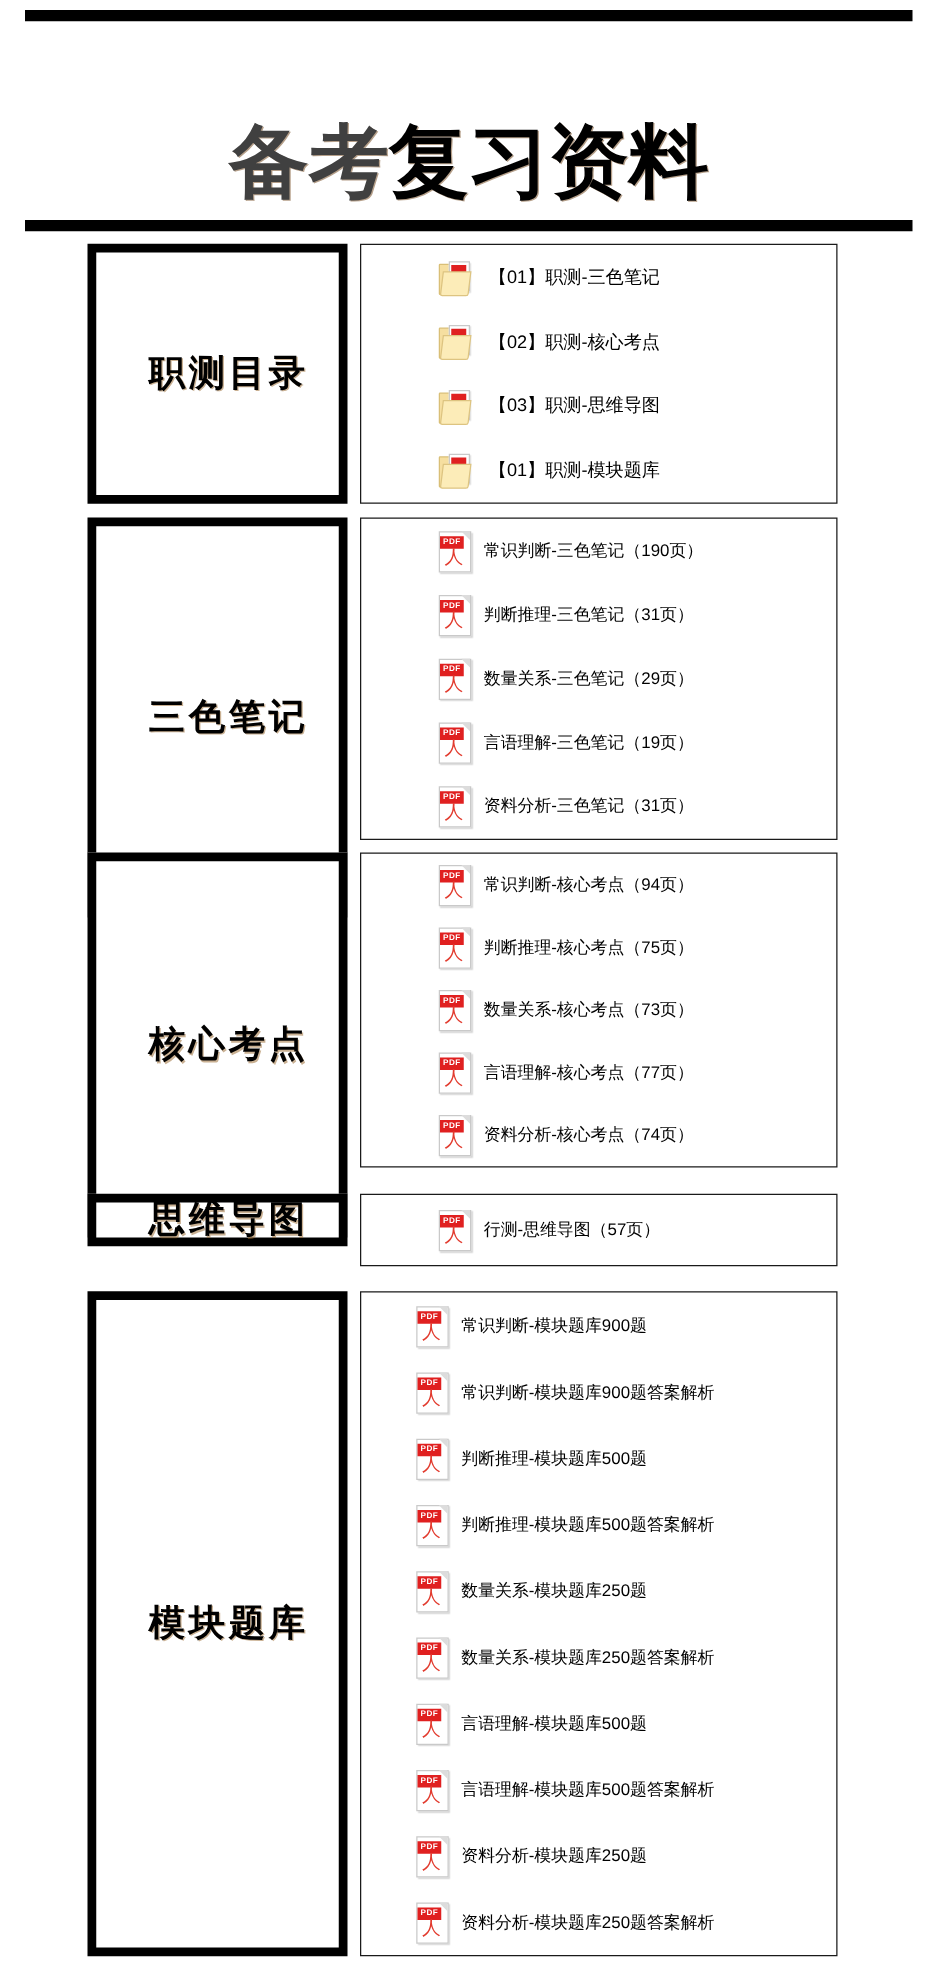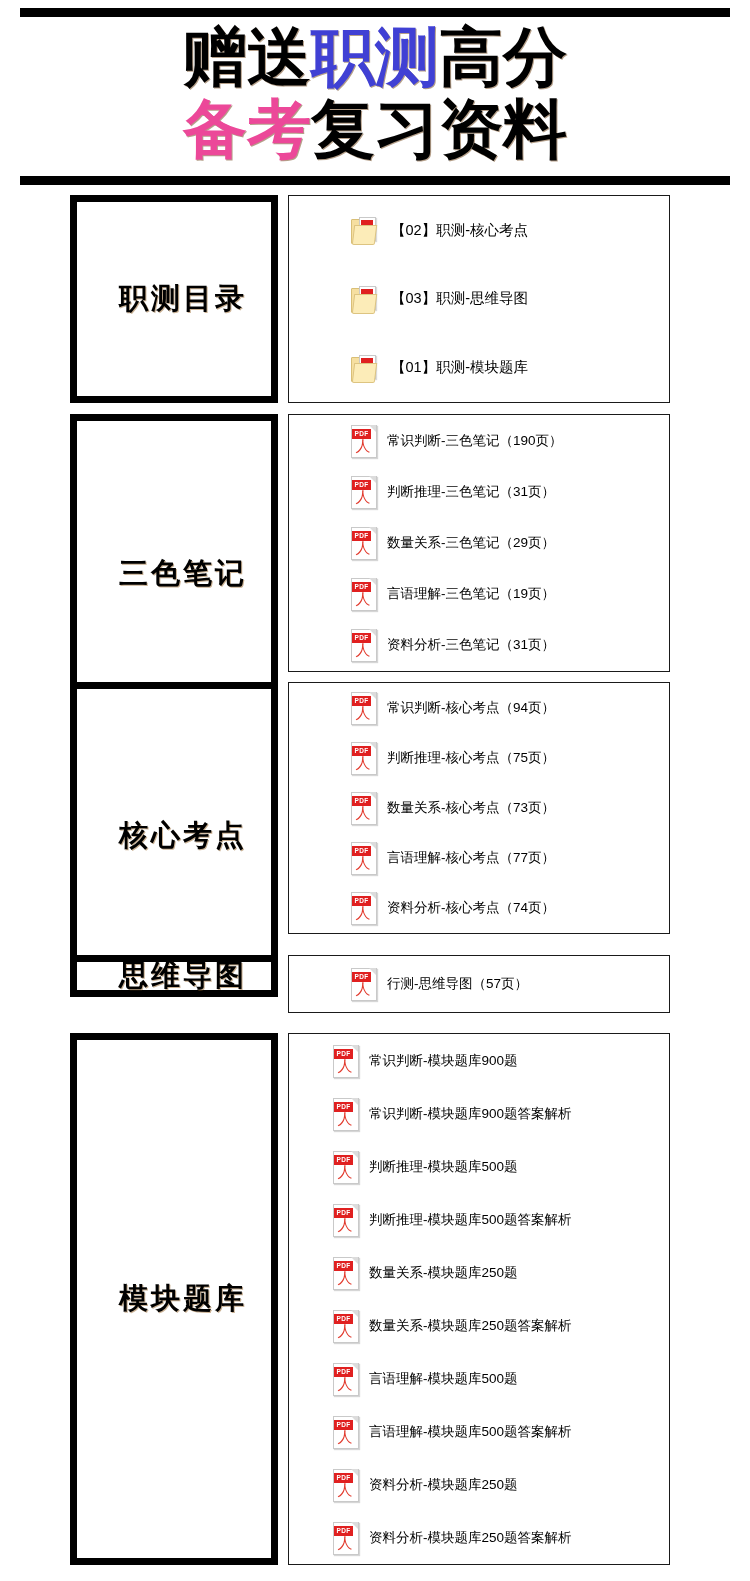--- a/index.html
+++ b/index.html
@@ -43,21 +43,21 @@
     font-size: 64px;
     line-height: 70px;
     letter-spacing: 0px;
     white-space: nowrap;
     color: #000000;
     text-shadow: 1px 1px 0 rgba(120,80,40,.55);
   }
   #title-line-1 { top: 22px; }
   #title-line-2 { top: 94px; }
   .t-blue { color: #4040d4; }
-  .t-red  { color: #ec4899; }
+  .t-red  { color: #404040; }
 
   
   .section {
     position: absolute;
     left: 0;
     width: 750px;
   }
   .label-box {
     position: absolute;
     left: 70px;
@@ -207,63 +207,73 @@
     border: 1px solid #ddc481;
     transform: skewX(-7deg);
     border-radius: 0 0 2px 2px;
   }
 </style>
 </head>
 <body>
 
 <div id="banner">
   <div class="rule" id="rule-top"></div>
-  <div class="title-line" id="title-line-1"><span class="">赠送</span><span class="t-blue">职测</span><span class="">高分</span></div>
   <div class="title-line" id="title-line-2"><span class="t-red">备考</span><span class="">复习资料</span></div>
   <div class="rule" id="rule-bottom"></div>
 </div>
 
 <div id="sections-root">
     <div class="section" style="top: 195px; height: 208px;"></div>
     <div class="label-box" style="top: 195px; height: 208px;">
       <span class="label-text">职测目录</span>
     </div>
     <div class="list-box" style="top: 195px; height: 208px;">
       <div class="rows">
         <div class="row">
           <span class="folder-icon">
             <span class="back"></span>
             <span class="doc">
               <span class="doc-tag"></span>
               <span class="doc-glyph">人</span>
             </span>
             <span class="front"></span>
           </span>
-          <span class="row-label big">【02】职测-核心考点</span>
+          <span class="row-label big">【01】职测-三色笔记</span>
         </div>
         <div class="row">
           <span class="folder-icon">
             <span class="back"></span>
             <span class="doc">
               <span class="doc-tag"></span>
               <span class="doc-glyph">人</span>
             </span>
             <span class="front"></span>
           </span>
-          <span class="row-label big">【03】职测-思维导图</span>
+          <span class="row-label big">【02】职测-核心考点</span>
         </div>
         <div class="row">
           <span class="folder-icon">
             <span class="back"></span>
             <span class="doc">
               <span class="doc-tag"></span>
               <span class="doc-glyph">人</span>
             </span>
             <span class="front"></span>
           </span>
+          <span class="row-label big">【03】职测-思维导图</span>
+        </div>
+        <div class="row">
+          <span class="folder-icon">
+            <span class="back"></span>
+            <span class="doc">
+              <span class="doc-tag"></span>
+              <span class="doc-glyph">人</span>
+            </span>
+            <span class="front"></span>
+          </span>
           <span class="row-label big">【01】职测-模块题库</span>
         </div>
       </div>
     </div>
     <div class="section" style="top: 414px; height: 258px;"></div>
     <div class="label-box" style="top: 414px; height: 320px;">
       <span class="label-text">三色笔记</span>
     </div>
     <div class="list-box" style="top: 414px; height: 258px;">
       <div class="rows">

